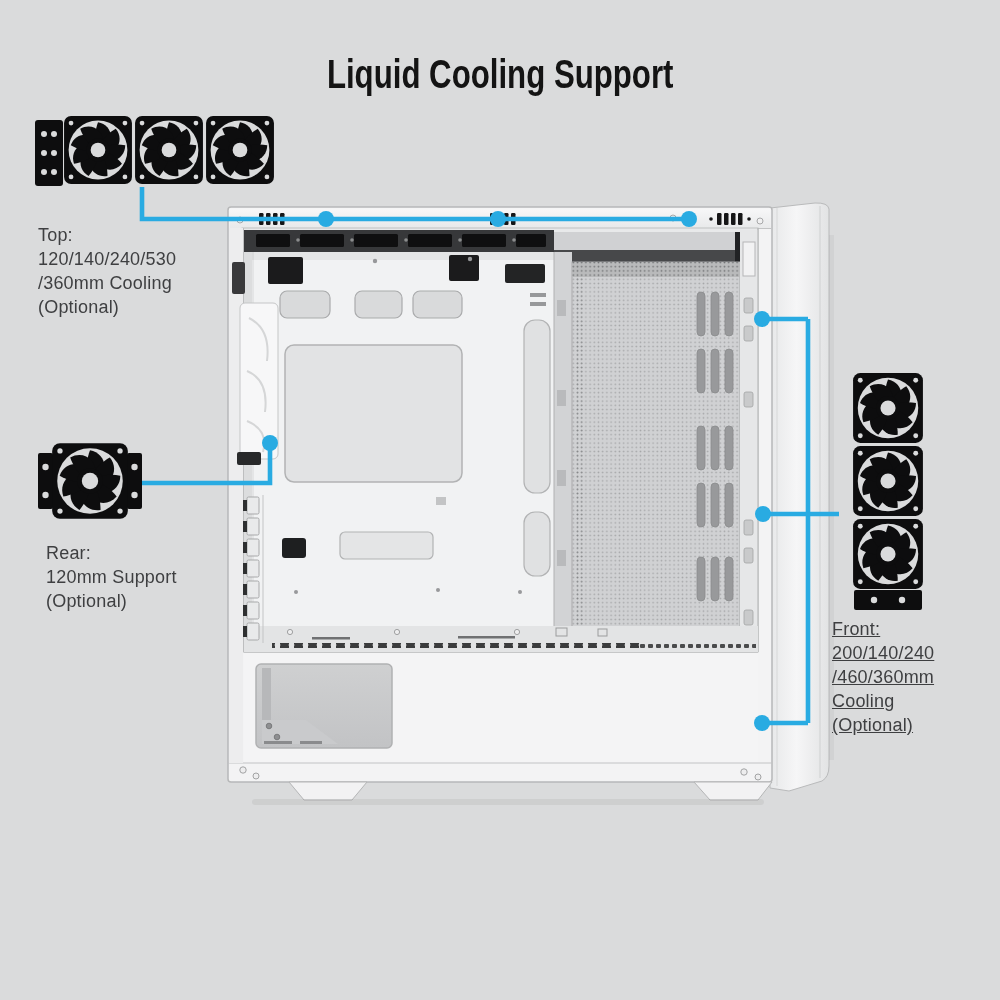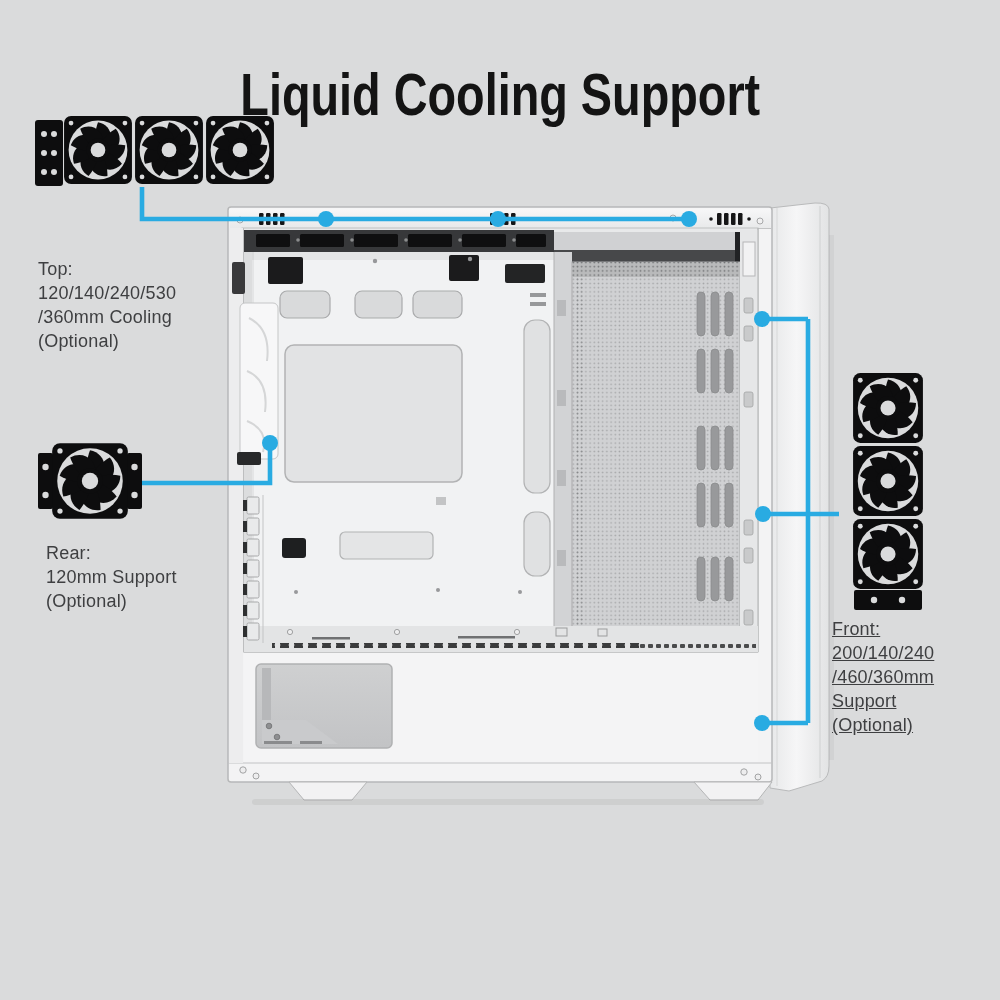--- a/index.html
+++ b/index.html
@@ -2,31 +2,31 @@
 <html><head>
 <meta charset="utf-8">
 <style>
   html,body{margin:0;padding:0;}
   body{
     width:1000px;height:1000px;position:relative;overflow:hidden;
     background:#dadbdc;
     font-family:"Liberation Sans", sans-serif;
   }
   .title{
-    position:absolute;top:52px;left:0;right:0;margin:8px;
-    text-align:center;font-size:60px;font-weight:700;color:#141414;
+    position:absolute;top:52px;left:0;right:0;margin:0;
+    text-align:center;font-size:40px;font-weight:700;color:#141414;
     letter-spacing:0;
   }
   .title-inner{display:inline-block;transform:scaleX(.78);transform-origin:center;}
   .scene{position:absolute;left:0;top:0;width:1000px;height:1000px;}
   .caption{
     position:absolute;color:#3e3f41;font-size:18px;line-height:24px;
     letter-spacing:.2px;
   }
-  .cap-top{left:38px;top:223px;margin-top:34px;}
+  .cap-top{left:38px;top:223px;}
   .cap-rear{left:38px;top:541px;margin-left:8px;}
   .cap-front{left:832px;top:617px;text-decoration:underline;}
 </style>
 </head>
 <body>
 
 <h1 class="title"><span class="title-inner">Liquid Cooling Support</span></h1>
 
 <svg class="scene" viewBox="0 0 1000 1000" xmlns="http://www.w3.org/2000/svg">
   <defs>
@@ -373,15 +373,15 @@
 <div class="caption cap-rear">
   <div class="cap-line">Rear:</div>
   <div class="cap-line">120mm Support</div>
   <div class="cap-line">(Optional)</div>
 </div>
 
 <div class="caption cap-front">
   <div class="cap-line">Front:</div>
   <div class="cap-line">200/140/240</div>
   <div class="cap-line">/460/360mm</div>
-  <div class="cap-line">Support</div>
+  <div class="cap-line">Cooling</div>
   <div class="cap-line">(Optional)</div>
 </div>
 
 </body></html>

